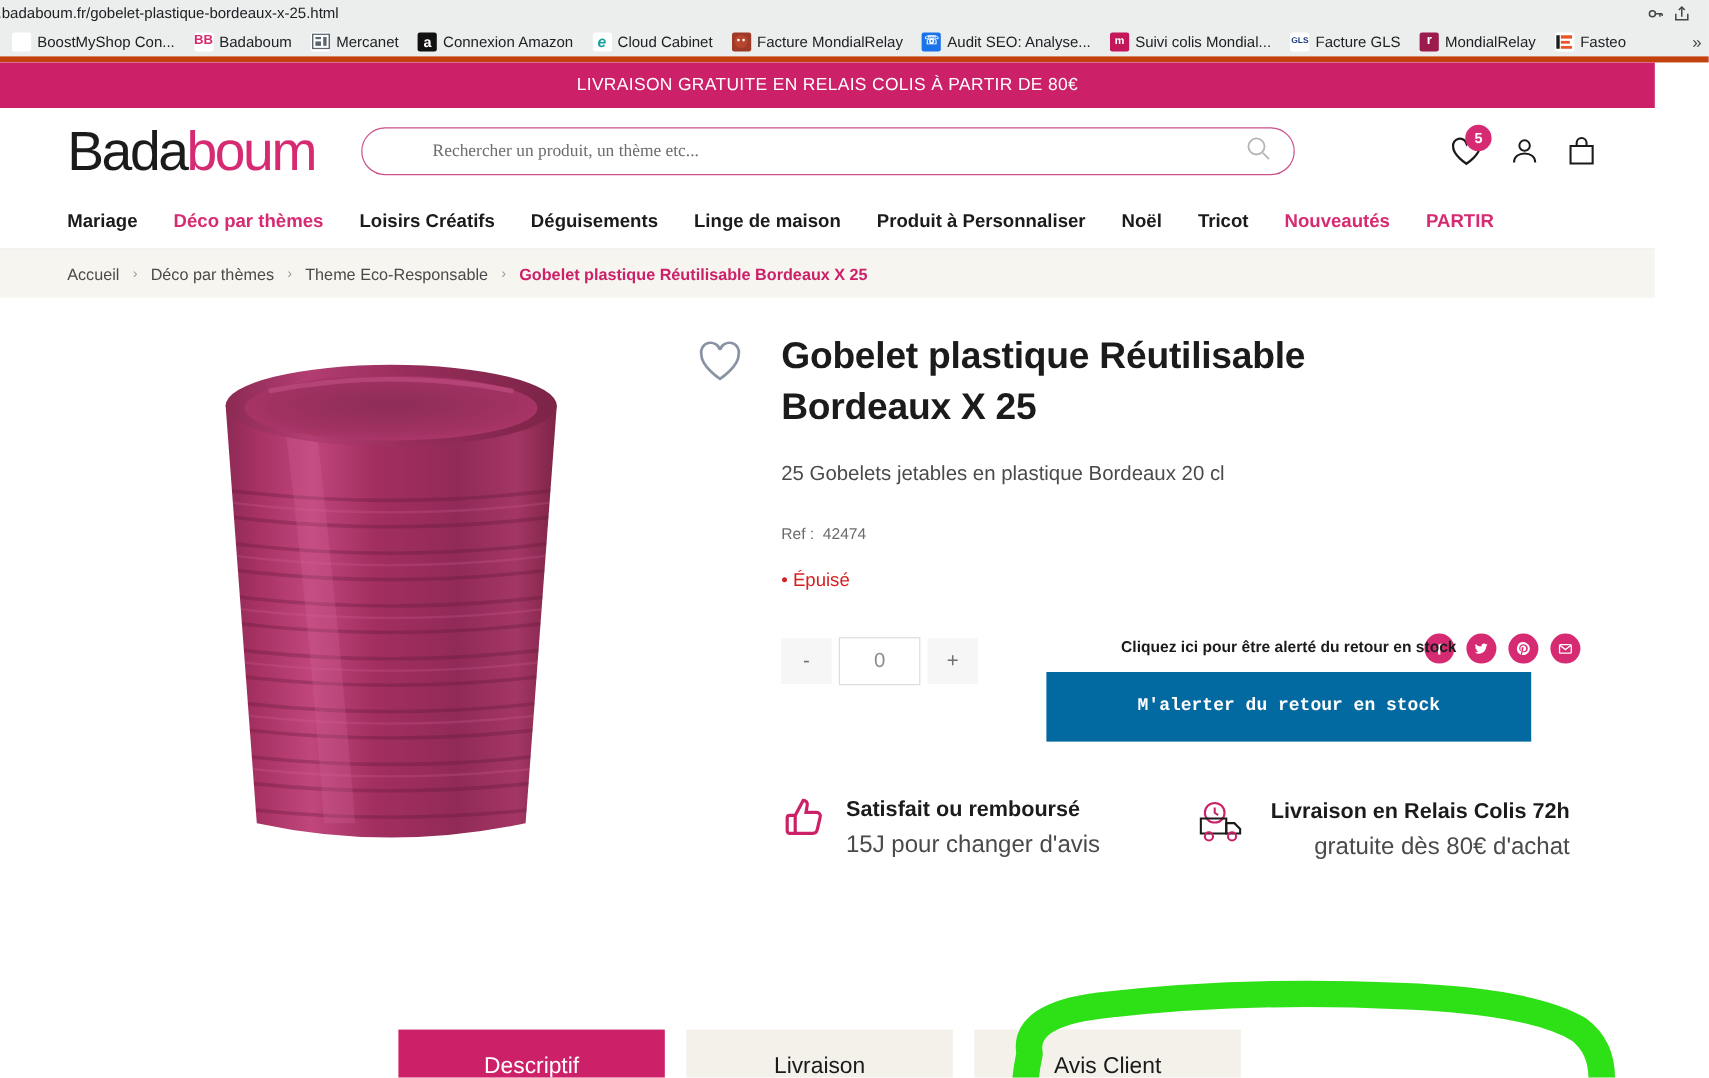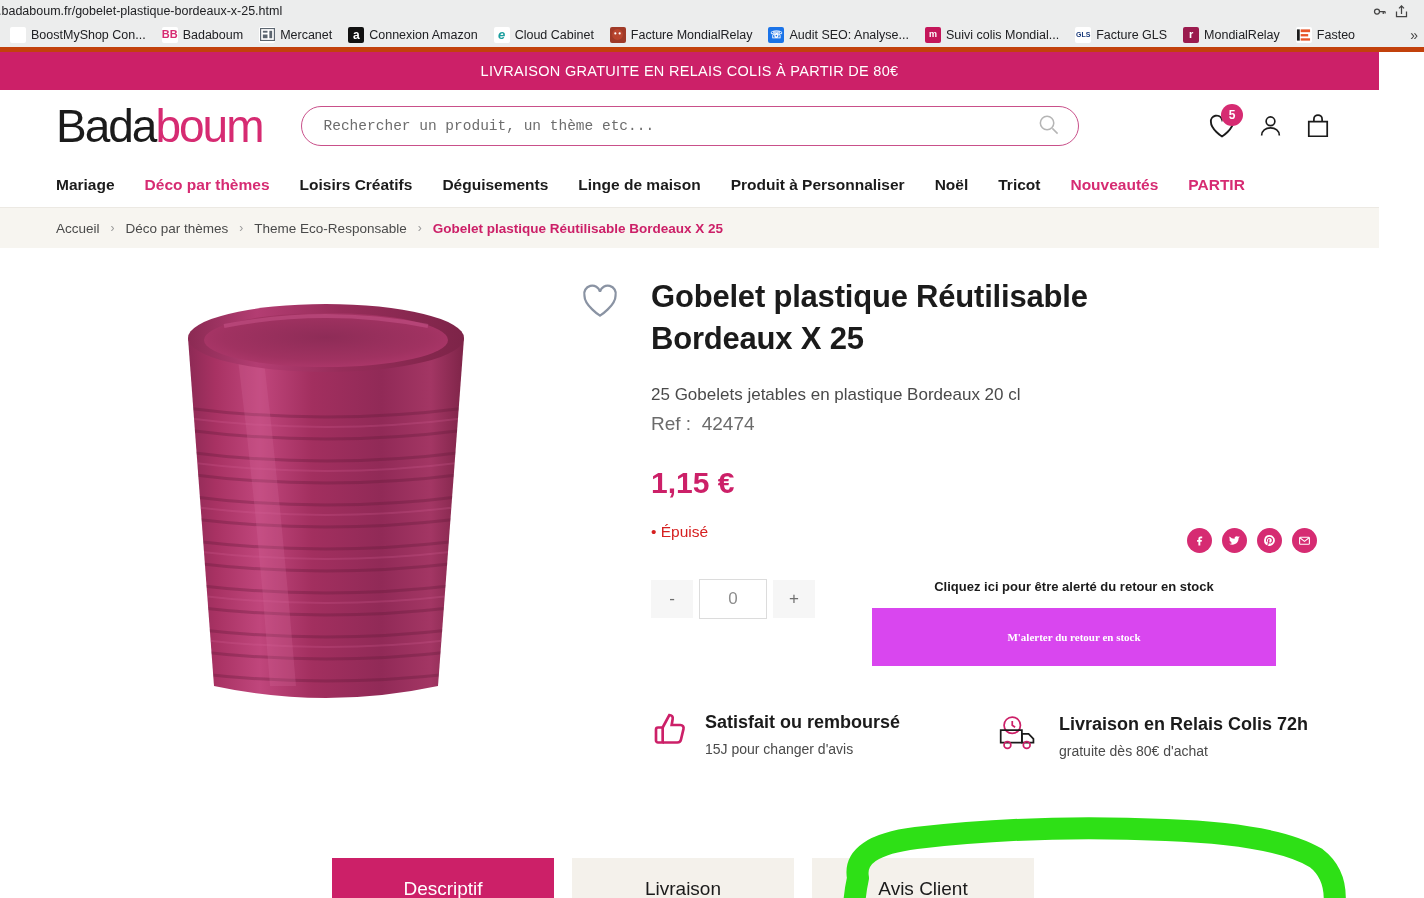--- a/index.html
+++ b/index.html
@@ -56,21 +56,21 @@
   #logo .dark { color: #1b1b1b; }
   #logo .pink { color: #d62b72; }
 
   #search-wrap {
     margin-left: 38px; width: 778px; height: 40px;
     border: 1.5px solid #c9508a; border-radius: 22px;
     display: flex; align-items: center; padding: 0 18px 0 22px; background: #fff;
   }
   #search-input {
     flex: 1; border: none; outline: none; background: transparent;
-    font-size: 14.5px; color: #333; font-family: Liberation Mono, monospace;
+    font-size: 14.5px; color: #333; font-family: Liberation Serif, serif; margin-left: 37px;
   }
   #search-input::placeholder { color: #6d6d6d; }
 
   #header-actions { margin-left: auto; display: flex; align-items: center; gap: 22px; }
   .hdr-btn { position: relative; display: flex; align-items: center; cursor: pointer; }
   #wishlist-badge {
     position: absolute; top: -9px; left: 13px;
     min-width: 22px; height: 22px; border-radius: 50%;
     background: #d62b72; color: #fff; font-size: 12px; font-weight: 600;
     display: flex; align-items: center; justify-content: center;
@@ -100,21 +100,21 @@
   #wishlist-heart { position: absolute; right: 12px; top: 12px; cursor: pointer; }
 
   #cup { position: absolute; left: 110px; top: 28px; width: 320px; height: 420px; }
 
   #info { flex: 1; padding-left: 18px; padding-top: 6px; position: relative; }
   #product-title {
     font-size: 31px; line-height: 1.37; font-weight: 700;
     color: #1b1b1b; max-width: 520px; letter-spacing: -0.2px;
   }
   #product-subtitle { margin-top: 24px; font-size: 17px; color: #4a4a4a; }
-  #product-ref { margin-top: 8px; font-size: 19px; color: #6b6b6b; }
+  #product-ref { margin-top: 32px; font-size: 13px; color: #6b6b6b; }
   #product-price { margin-top: 31px; font-size: 30px; font-weight: 700; color: #cc2068; }
   #stock-status { margin-top: 23px; font-size: 15.5px; font-weight: 400; color: #d62020; }
 
   #social-share { position: absolute; right: 6px; top: 258px; display: flex; gap: 10px; }
   .soc {
     width: 25px; height: 25px; border-radius: 50%; background: #d62b72;
     display: flex; align-items: center; justify-content: center; cursor: pointer;
   }
 
   #purchase-row { margin-top: 38px; display: flex; align-items: flex-start; }
@@ -126,29 +126,29 @@
   }
   #qty-value {
     width: 68px; height: 40px; border: 1px solid #dcdcdc; background: #fff;
     text-align: center; font-size: 17px; color: #8d8d8d; outline: none;
     font-family: "Liberation Sans", sans-serif; margin: 0 6px;
   }
 
   #alert-block { margin-left: 57px; width: 404px; text-align: center; position: relative; }
   #alert-hint { font-size: 13px; font-weight: 700; color: #1b1b1b; }
   #alert-button {
-    margin-top: 14px; width: 404px; height: 58px; background: #d946ef;
-    color: #fff; border: none; font-size: 11px; font-weight: 700;
-    cursor: pointer; font-family: Liberation Serif, serif;
+    margin-top: 14px; width: 404px; height: 58px; background: #0369a1;
+    color: #fff; border: none; font-size: 15px; font-weight: 700;
+    cursor: pointer; font-family: Liberation Mono, monospace;
   }
 
   #trust-row { margin-top: 40px; display: flex; gap: 12px; }
   .trust { display: flex; gap: 14px; align-items: flex-start; }
   .trust-title { font-size: 18px; font-weight: 700; color: #1b1b1b; line-height: 1.35; }
-  .trust-sub { margin-top: 7px; font-size: 14px; color: #4a4a4a; }
+  .trust-sub { margin-top: 7px; font-size: 20px; color: #4a4a4a; text-align: right; }
   #trust-1 { width: 330px; padding-top: 4px; }
   #trust-2 { width: 330px; padding-top: 6px; }
 
   
   #annotation {
     position: absolute; left: 836px; top: 568px;
     width: 510px; height: 190px; pointer-events: none; z-index: 40;
   }
 
   
@@ -401,21 +401,20 @@
       </svg>
     </div>
 
     <div id="info">
       <h1 id="product-title">Gobelet plastique Réutilisable Bordeaux X 25</h1>
       <div id="product-subtitle">25 Gobelets jetables en plastique Bordeaux 20 cl</div>
       <div id="product-ref">
         <span>Ref :</span>
         &nbsp;<span>42474</span>
       </div>
-      <div id="product-price">1,15 €</div>
       <div id="stock-status">• Épuisé</div>
 
       <div id="social-share">
         <span class="soc">
           <svg width="13" height="13" viewBox="0 0 24 24" fill="#fff">
               <path d="M14 8h3V4.5h-3c-2.3 0-4 1.8-4 4V11H7.5v3.5H10V21h3.5v-6.5H16L16.5 11H13.5V8.8c0-.5.3-.8.5-.8z"></path>
             </svg>
         </span>
         <span class="soc">
           <svg width="13" height="13" viewBox="0 0 24 24" fill="#fff">

